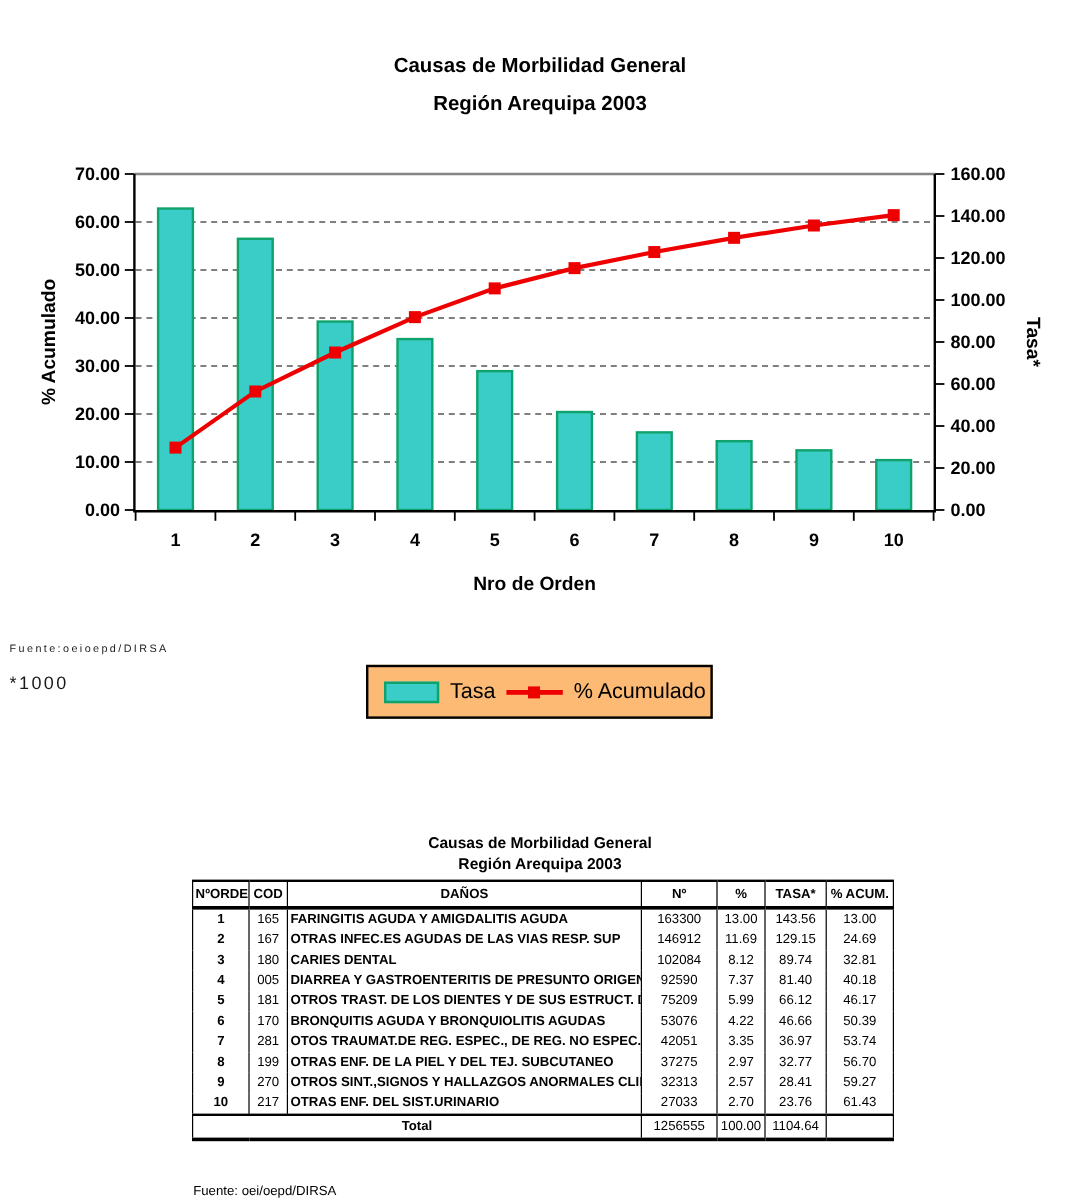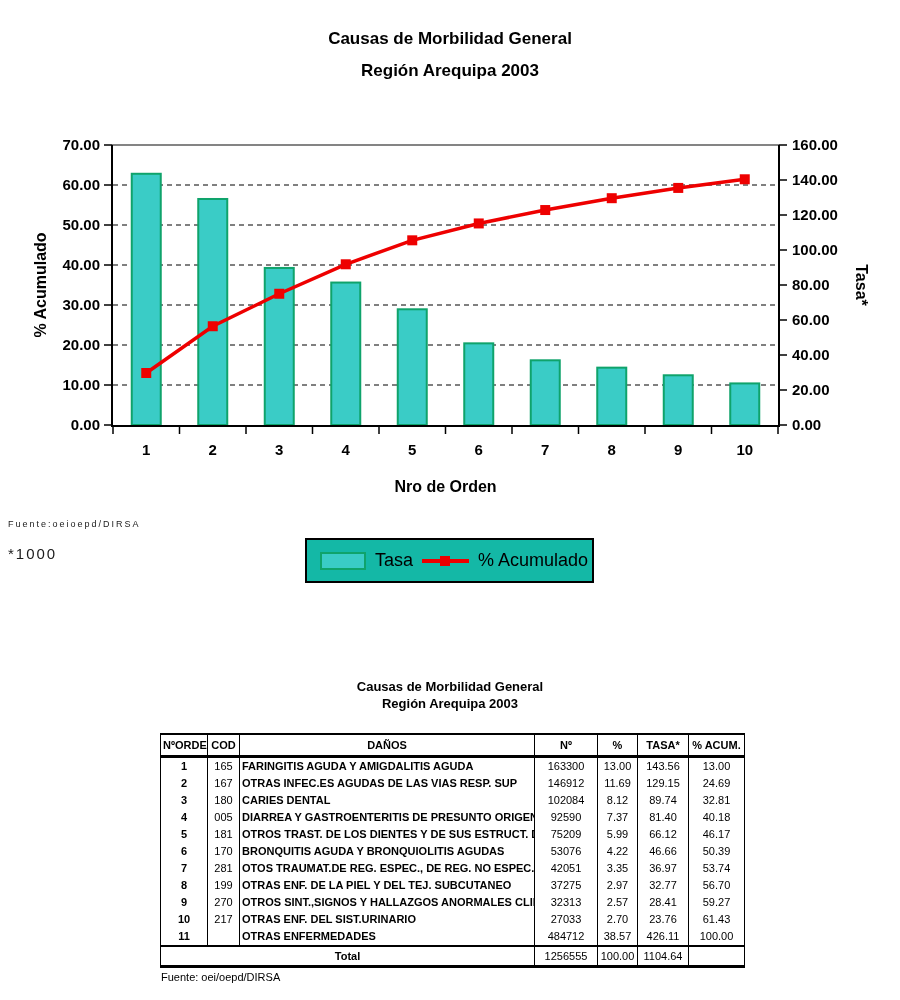--- a/index.html
+++ b/index.html
@@ -1,26 +1,26 @@
 <!DOCTYPE html>
 <html><head>
 <meta charset="utf-8">
 <style>
   html,body{margin:0;padding:0;background:#fff;}
   body{width:900px;height:1000px;position:relative;overflow:hidden;
        font-family:"Liberation Sans",sans-serif;color:#000;}
-  .abs{position:absolute;}
+  .abs{position:absolute;margin-top:16px;}
   .chart-title{top:29px;left:0;width:900px;text-align:center;font-size:17px;font-weight:bold;}
   .chart-subtitle{top:61px;left:0;width:900px;text-align:center;font-size:17px;font-weight:bold;}
   #chart-svg{position:absolute;top:115px;left:0;}
   #chart-svg text{font-family:"Liberation Sans",sans-serif;}
   .fuente{left:8px;top:519px;font-size:9px;letter-spacing:2px;color:#1a1a1a;}
   .fuente2{left:8px;top:545px;font-size:15px;letter-spacing:2px;color:#1a1a1a;}
   .legend{left:305px;top:538px;width:289px;height:45px;border:2px solid #000;
-          box-sizing:border-box;display:flex;align-items:center;padding-left:13px;gap:9px;background:#14b8a6;}
+          box-sizing:border-box;display:flex;align-items:center;padding-left:13px;gap:9px;background:#fdba74;}
   .legend .sw{width:46px;height:18px;box-sizing:border-box;display:inline-block;}
   .legend .ll{font-size:18px;}
   .legend .lmark{position:relative;width:47px;height:4px;display:inline-block;}
   .legend .lsq{position:absolute;left:18px;top:-3px;width:10px;height:10px;display:block;}
   .table-title{top:679px;left:0;width:900px;text-align:center;font-size:13px;font-weight:bold;}
   .table-subtitle{top:696px;left:0;width:900px;text-align:center;font-size:13px;font-weight:bold;}
   table.morb{position:absolute;left:160px;top:733px;width:584px;border-collapse:collapse;
              table-layout:fixed;font-size:11px;line-height:1;}
   table.morb th,table.morb td{border-left:1px solid #000;border-right:1px solid #000;
              padding:0 2px;overflow:hidden;white-space:nowrap;}
@@ -252,29 +252,20 @@
       </tr>
       <tr>
         <td class="orden">10</td>
         <td>217</td>
         <td class="danos">OTRAS ENF. DEL SIST.URINARIO</td>
         <td>27033</td>
         <td>2.70</td>
         <td>23.76</td>
         <td>61.43</td>
       </tr>
-      <tr>
-        <td class="orden">11</td>
-        <td></td>
-        <td class="danos">OTRAS ENFERMEDADES</td>
-        <td>484712</td>
-        <td>38.57</td>
-        <td>426.11</td>
-        <td>100.00</td>
-      </tr>
     </tbody>
   <tfoot>
     <tr>
       <td colspan="3" class="total-label">Total</td>
       <td>1256555</td>
       <td>100.00</td>
       <td>1104.64</td>
       <td></td>
     </tr>
   </tfoot>

